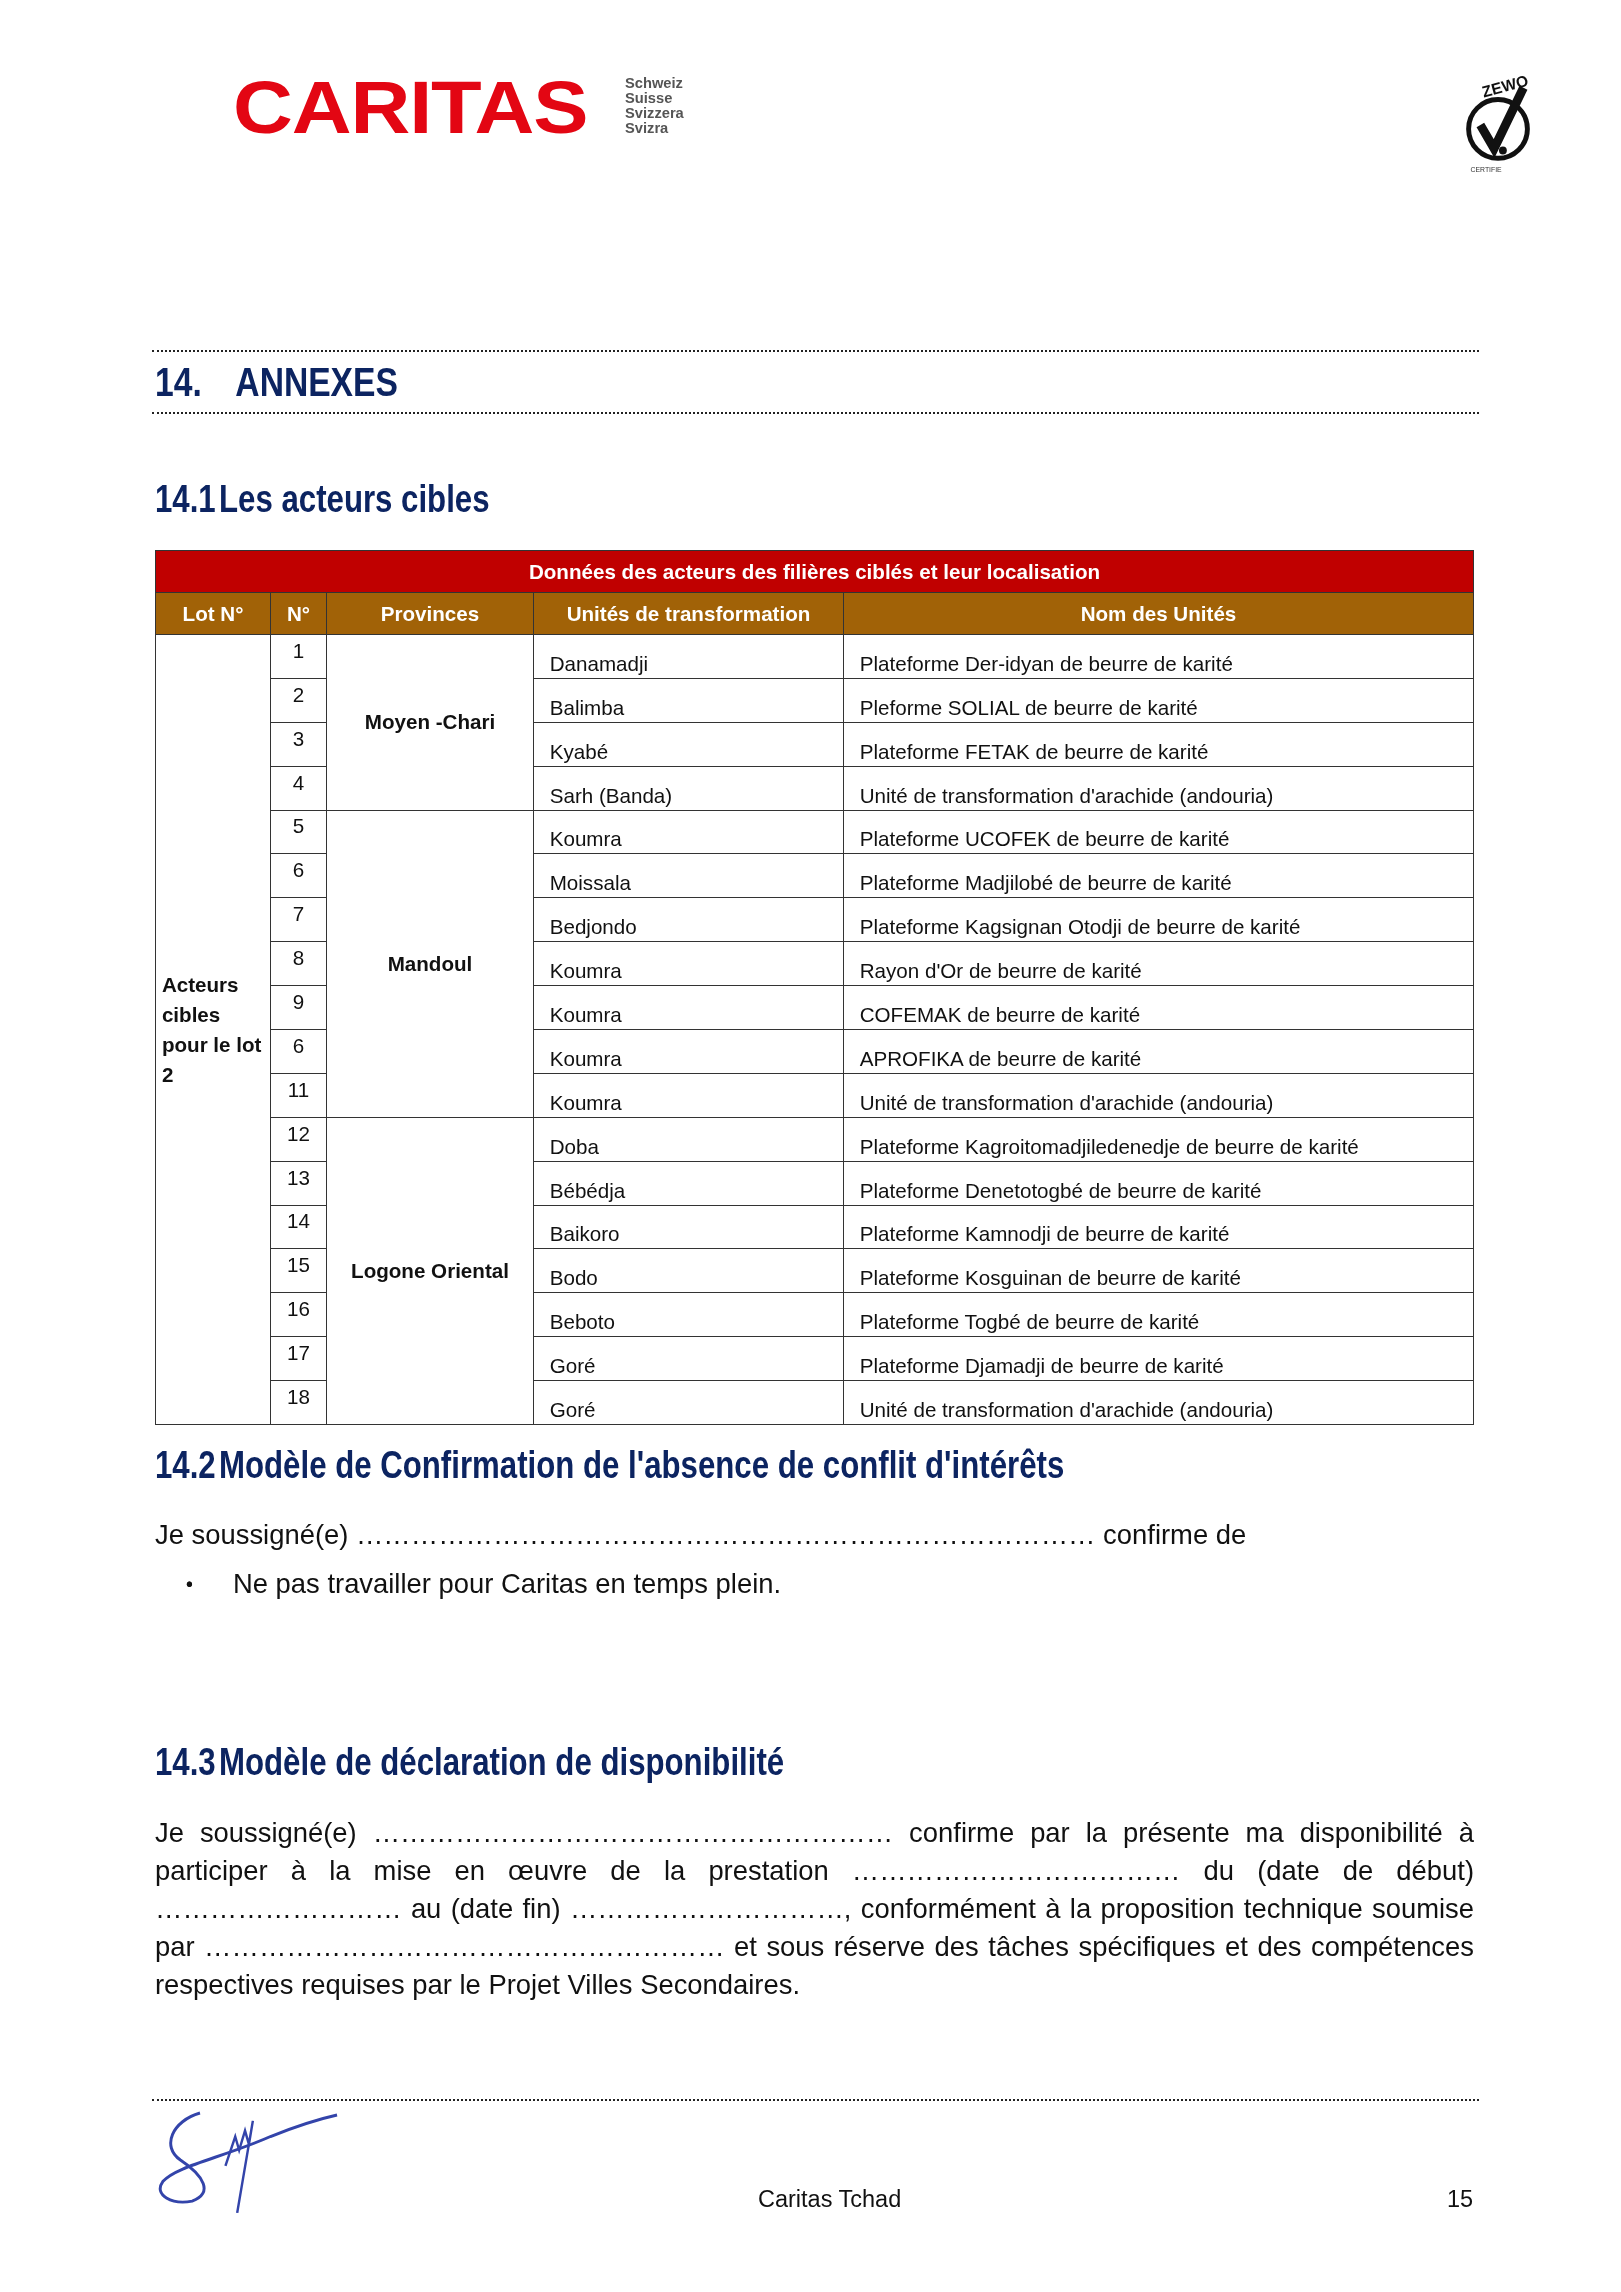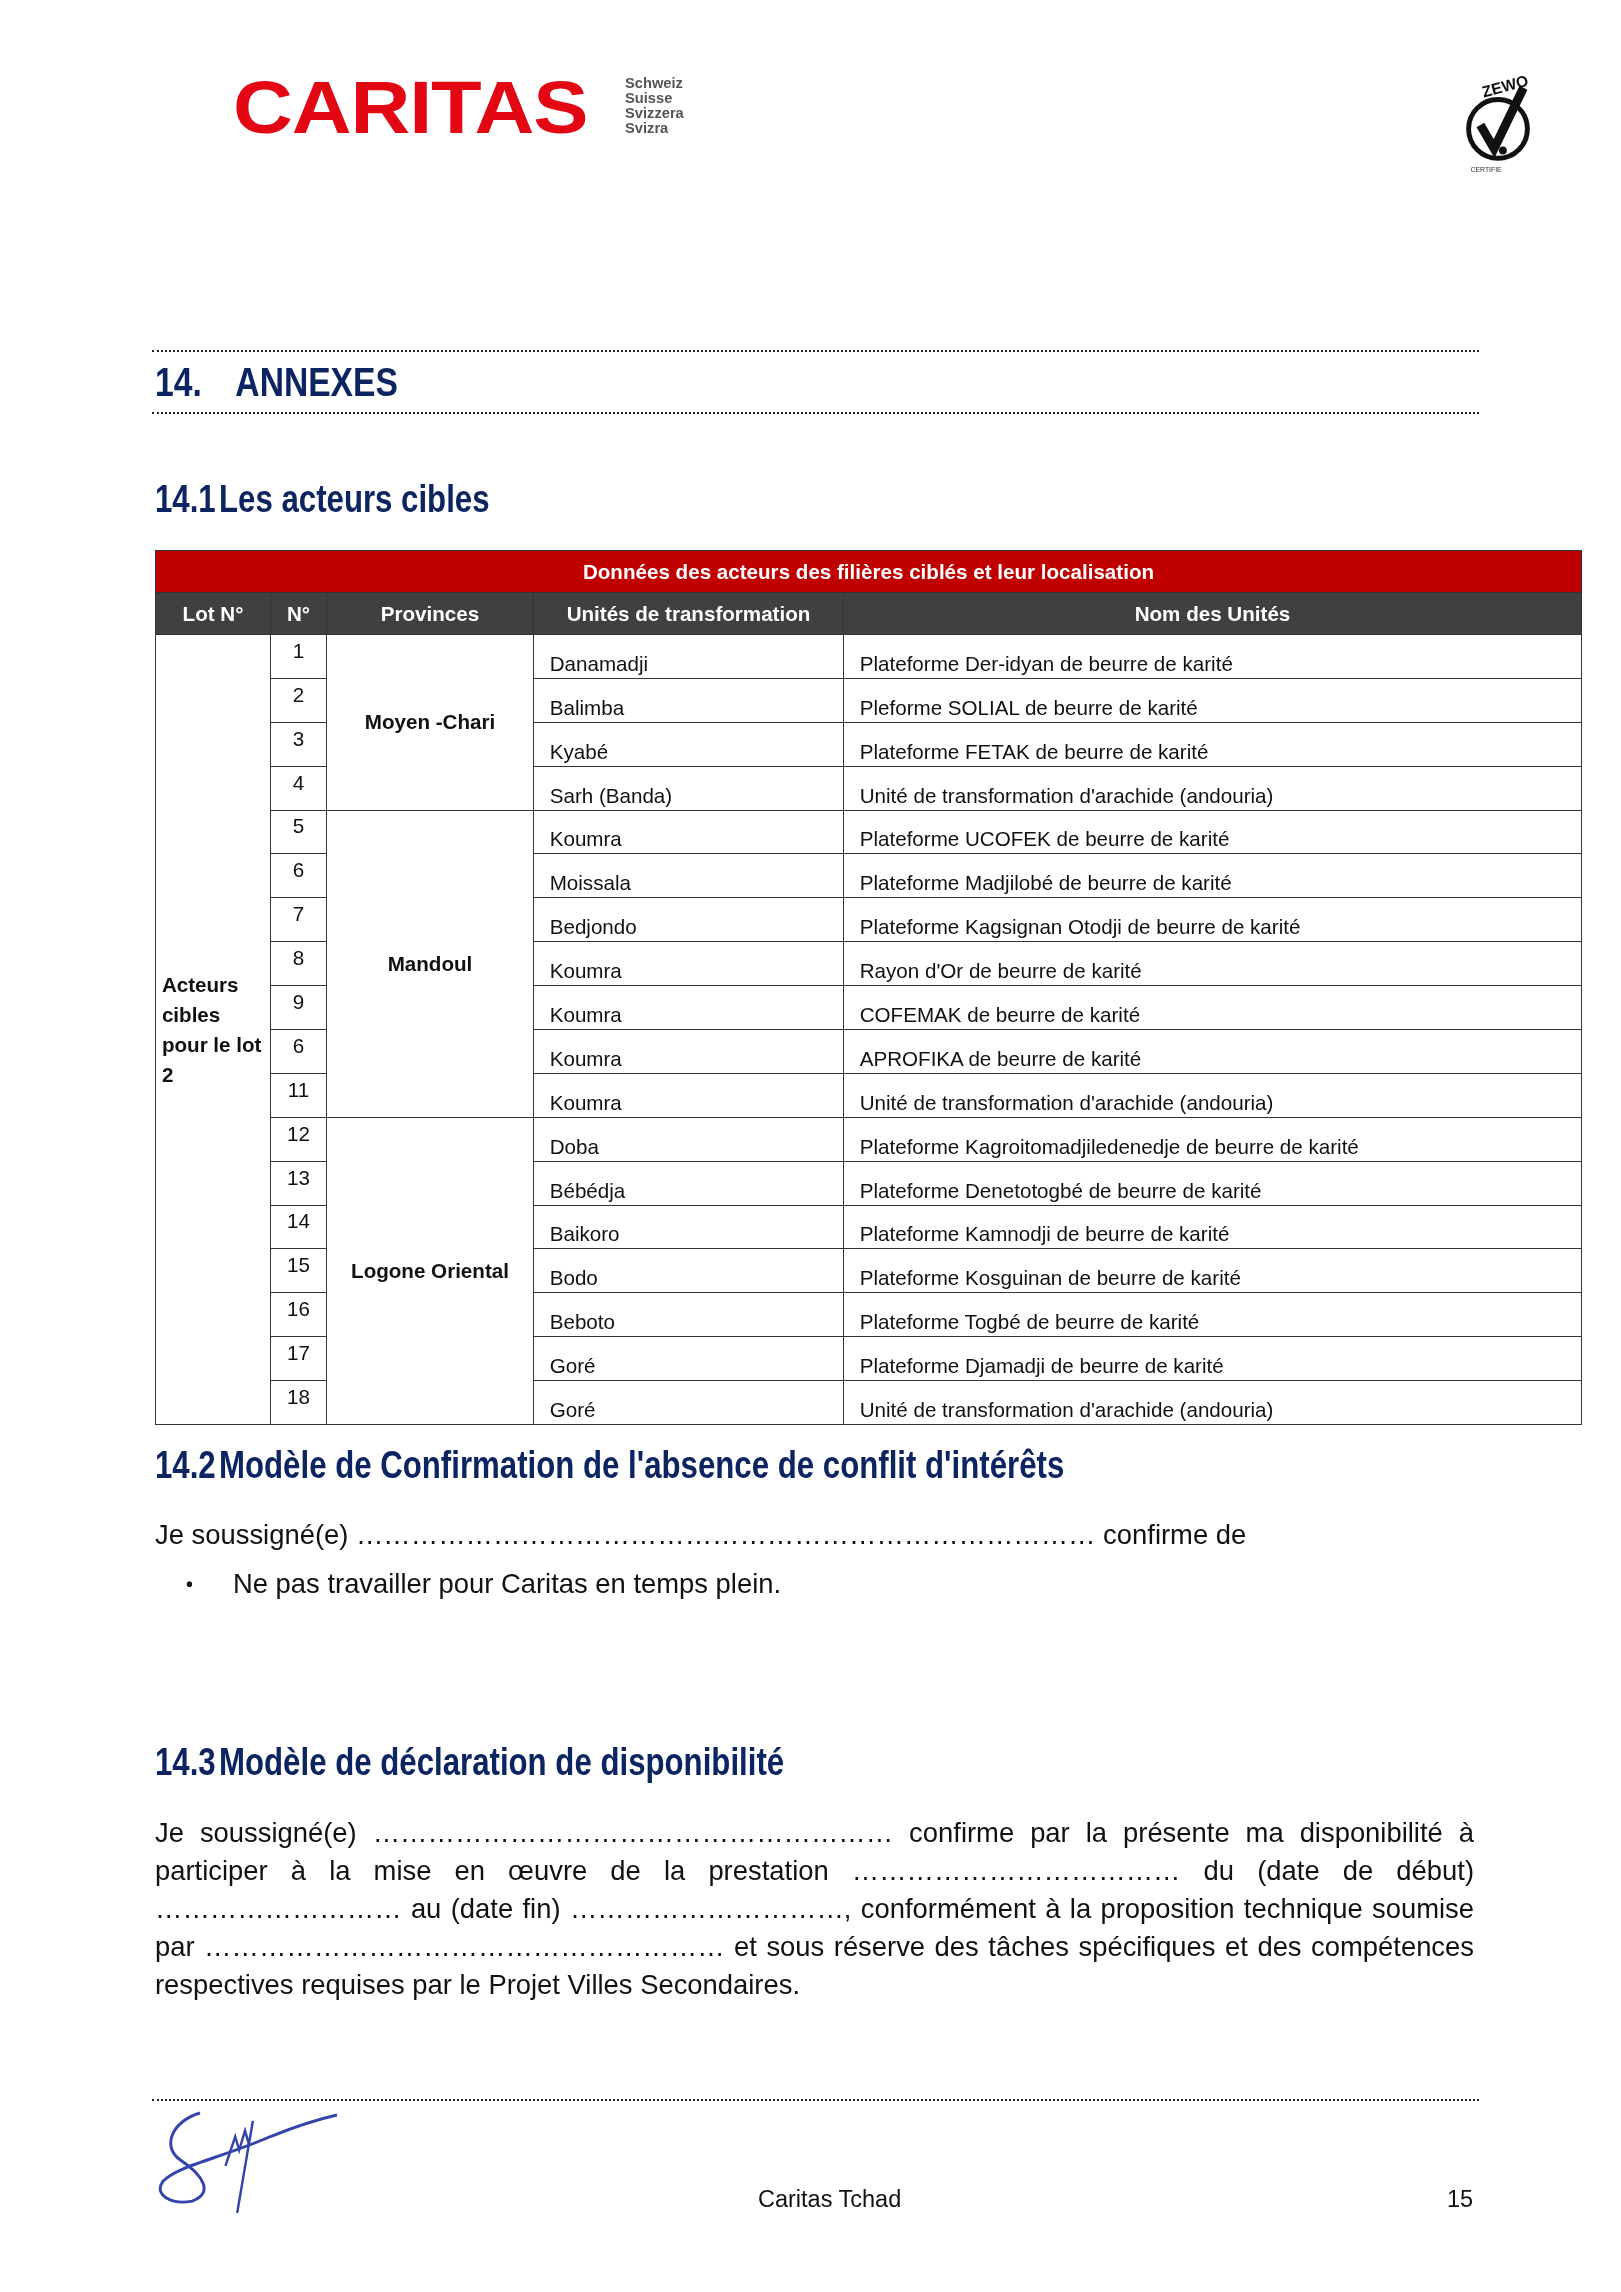--- a/index.html
+++ b/index.html
@@ -9,24 +9,24 @@
   .logo { left:233px; top:71px; font-family:"Liberation Sans", sans-serif; font-weight:900; font-size:74px; color:#e30613; letter-spacing:-1px; transform:scaleX(1.12); transform-origin:left top; line-height:1; }
   .logo-langs { left:625px; top:76px; font-size:14.7px; line-height:15px; color:#555;font-weight:bold; }
   .zewo { left:1449px; top:76px; width:98px; height:98px; }
   
   .rule { left:152px; width:1327px; height:0; border-top:2.9px dotted #222; }
   .h1 { left:155px; top:359px; font-size:41px; font-weight:bold; color:#0c2461; transform:scaleX(0.82); transform-origin:left top; white-space:nowrap; }
   .h1 .num { display:inline-block; width:98px; }
   .h2 { left:155px; font-size:39px; font-weight:bold; color:#0c2461; transform:scaleX(0.8); transform-origin:left top; white-space:nowrap; }
   .h2 .num { display:inline-block; width:80px; }
   
-  table.t { position:absolute; left:155px; top:550px; width:1427px; border-collapse:collapse; font-family:"Liberation Sans", sans-serif; font-size:20.6px; }
+  table.t { position:absolute; left:155px; top:550px; width:1319px; border-collapse:collapse; font-family:"Liberation Sans", sans-serif; font-size:20.6px; }
   table.t td, table.t th { border:1.5px solid #333; padding:0; }
   .t .cap th { background:#c00000; color:#fff; font-weight:bold; height:41px; font-size:20.6px; border-color:#333; }
-  .t .hdr th { background:#404040; color:#fff; font-weight:bold; height:41px; font-size:20.6px; }
+  .t .hdr th { background:#a16207; color:#fff; font-weight:bold; height:41px; font-size:20.6px; }
   .t td { height:39px; vertical-align:middle; }
   .t td.n { text-align:center; vertical-align:top; padding-top:3.9px; }
   .t td.prov { text-align:center; font-weight:bold; vertical-align:middle; }
   .t td.lot { text-align:left; font-weight:bold; vertical-align:middle; line-height:30px; }
   .t td.u, .t td.nm { padding-left:15.7px; vertical-align:bottom; padding-bottom:2px; }
   .body-text { left:155px; width:1319px; font-size:27.4px; line-height:38px; color:#111; }
   .just { text-align:justify; text-align-last:left; }
   .bullets { left:186px; width:1288px; font-size:27.4px; line-height:38px; }
   .bullets .b { position:relative; padding-left:47px; text-align:justify; }
   .bullets .b .dot { position:absolute; left:0; top:0; font-size:19.6px; }

